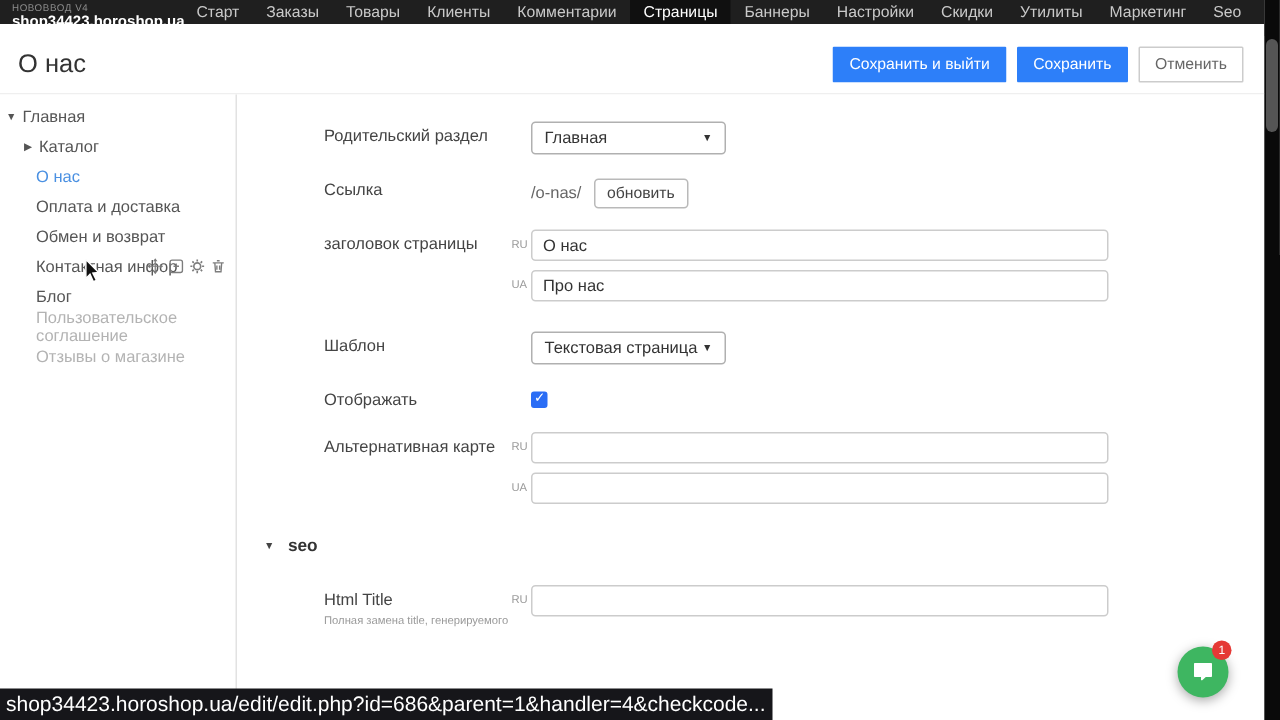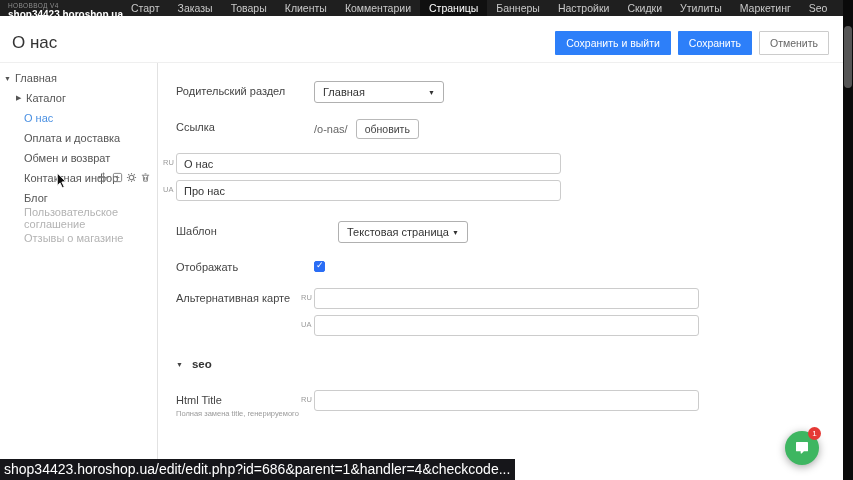--- a/index.html
+++ b/index.html
@@ -33,21 +33,21 @@
   .tree-item.selected { color:#4a90e2; }
   .tree-item.muted { color:#b3b3b3; }
   .row-icons { position:absolute; right:6px; top:4px; display:flex; gap:3px; }
   .row-icons span { display:flex; align-items:center; cursor:pointer; }
 
   
   .main { position:absolute; top:63px; left:157px; right:0; bottom:0; border-left:1px solid #e2e2e2; padding:18px 0 0 18px; overflow:hidden; background:#fff; }
   .section-head { display:flex; align-items:center; gap:9px; font-size:11.5px; font-weight:bold; color:#333; margin-bottom:20px; cursor:pointer; }
   .section-arrow { font-size:7px; color:#444; }
   .frow { display:flex; margin-bottom:14px; }
-  .flabel { width:138px; font-size:11px; color:#444; padding-top:4px; flex-shrink:0; line-height:1.2; }
+  .flabel { width:138px; font-size:11px; color:#444; padding-top:4px; flex-shrink:0; line-height:1.2;margin-left:40px; }
   .label-hint { font-size:7.5px; color:#9a9a9a; margin-top:2px; width:132px; line-height:1.25; }
   .fcontrol { position:relative; }
   .select { width:130px; height:22px; border:1px solid #b0b0b0; border-radius:3px; font-size:11px; color:#333; display:flex; align-items:center; padding:0 8px; background:#fff; cursor:pointer; }
   .select .chev { margin-left:auto; font-size:7px; color:#333; }
   .link-row { display:flex; align-items:center; gap:8px; padding-top:2px; }
   .link-path { font-size:11px; color:#666; }
   .btn-small { font-size:10.5px; padding:3px 8px; border:1px solid #b9b9b9; border-radius:3px; background:#fff; color:#444; cursor:pointer; }
   .lang-row { position:relative; margin-bottom:6px; }
   .lang-tag { position:absolute; left:-13px; top:5px; font-size:7.5px; color:#9a9a9a; }
   .text-input { width:385px; height:21px; border:1px solid #ccc; border-radius:3px; font-size:11px; color:#333; padding:0 7px; font-family:"Liberation Sans", sans-serif; outline:none; }
@@ -181,36 +181,37 @@
         <div class="flabel">Ссылка</div>
         <div class="fcontrol">
           <div class="link-row">
             <span class="link-path">/o-nas/</span>
             <button class="btn-small">обновить</button>
           </div>
         </div>
       </div>
 
       <div class="frow">
+        <div class="flabel">заголовок страницы</div>
         <div class="fcontrol">
           <div class="lang-row">
             <span class="lang-tag">RU</span>
             <input class="text-input" value="О нас" style="">
           </div>
           <div class="lang-row">
             <span class="lang-tag">UA</span>
             <input class="text-input" value="Про нас" style="">
           </div>
         </div>
       </div>
 
       <div class="frow">
         <div class="flabel">Шаблон</div>
         <div class="fcontrol">
-          <div class="select" style="width:130px;margin-left:24px;">
+          <div class="select" style="width:130px;">
             <span>Текстовая страница</span>
             <span class="chev">▼</span>
           </div>
         </div>
       </div>
 
       <div class="frow">
         <div class="flabel">Отображать</div>
         <div class="fcontrol">
           <div class="checkbox checked"></div>

